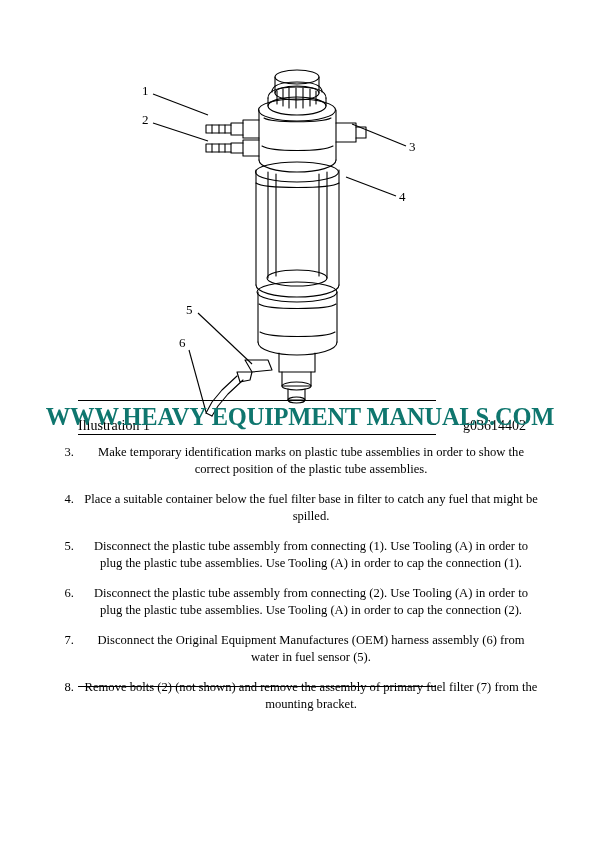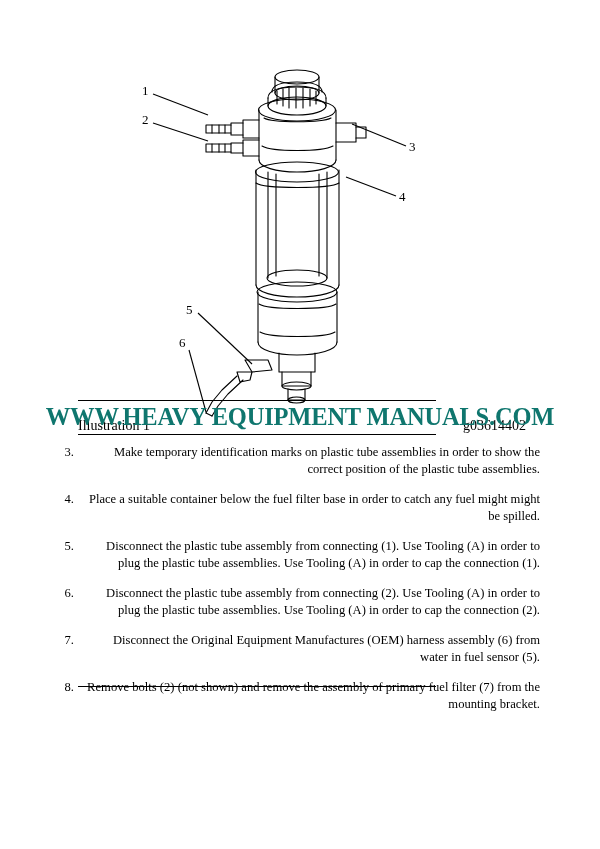--- a/index.html
+++ b/index.html
@@ -90,21 +90,21 @@
   }
   .step-num {
     width: 20px;
     flex: 0 0 20px;
     text-align: right;
     padding-right: 8px;
     box-sizing: border-box;
   }
   .step-text {
     flex: 1 1 auto;
-    text-align: right;
+    text-align: center;
   }
   .bottom-rule {
     position: absolute;
     left: 78px;
     top: 686px;
     width: 358px;
     height: 1px;
     background: #000;
   }
   .label-text {
@@ -217,21 +217,21 @@
 
   <div class="steps">
 
     <div class="step">
       <div class="step-num">3.</div>
       <div class="step-text">Make temporary identification marks on plastic tube assemblies in order to show the correct position of the plastic tube assemblies.</div>
     </div>
 
     <div class="step">
       <div class="step-num">4.</div>
-      <div class="step-text">Place a suitable container below the fuel filter base in order to catch any fuel might might be spilled.</div>
+      <div class="step-text">Place a suitable container below the fuel filter base in filter to catch any fuel that might be spilled.</div>
     </div>
 
     <div class="step">
       <div class="step-num">5.</div>
       <div class="step-text">Disconnect the plastic tube assembly from connecting (1). Use Tooling (A) in order to plug the plastic tube assemblies. Use Tooling (A) in order to cap the connection (1).</div>
     </div>
 
     <div class="step">
       <div class="step-num">6.</div>
       <div class="step-text">Disconnect the plastic tube assembly from connecting (2). Use Tooling (A) in order to plug the plastic tube assemblies. Use Tooling (A) in order to cap the connection (2).</div>

